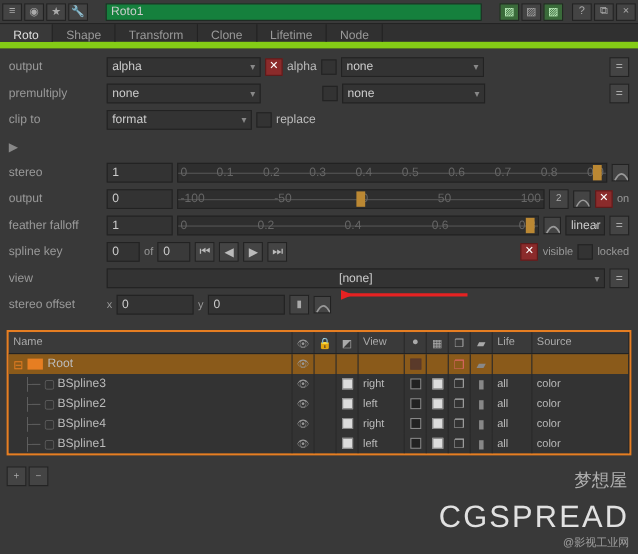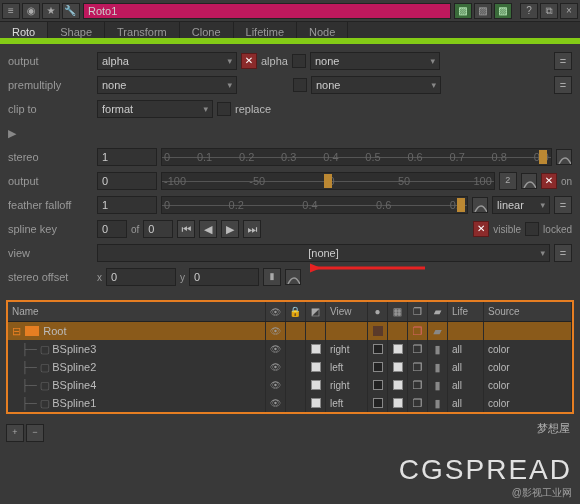--- a/index.html
+++ b/index.html
@@ -1,20 +1,20 @@
 <!DOCTYPE html>
 <html><head>
 <meta charset="utf-8">
 <style>
 *{box-sizing:border-box;margin:0;padding:0;font-family:sans-serif;font-size:11px;user-select:none}
 body{background:#393939;color:#bbb;width:580px;height:504px;overflow:hidden;position:relative}
 .toolbar{display:flex;align-items:center;height:22px;background:#3a3a3a;border-bottom:1px solid #222;padding:0 2px;gap:2px}
 .tb-btn{width:18px;height:16px;background:#444;border:1px solid #222;display:flex;align-items:center;justify-content:center;font-size:10px;color:#aaa}
 .tb-sep{width:4px}
-.node-name{flex:1;height:16px;background:#be185d;border:1px solid #222;padding:0 4px;line-height:14px;color:#ccc;margin:0 1px}
+.node-name{flex:1;height:16px;background:#15803d;border:1px solid #222;padding:0 4px;line-height:14px;color:#ccc;margin:0 14px}
 .tb-green{background:#3a6b3a;color:#cfc}
 .tabs{display:flex;height:22px;background:#303030;border-bottom:6px solid #84cc16}
 .tab{padding:4px 12px;color:#999;border-right:1px solid #222}
 .tab.active{background:#393939;color:#ddd}
 .panel{padding:4px 8px}
 .row{display:flex;align-items:center;height:22px;margin:2px 0;gap:4px}
 .lbl{text-align:left;color:#999;padding-right:4px}
 .w90{width:85px;min-width:85px}
 .dd{height:18px;background:#333;border:1px solid #222;padding:0 4px;line-height:16px;color:#ccc;display:flex;align-items:center;position:relative}
 .dd::after{content:"▾";position:absolute;right:4px;font-size:9px;color:#888}
@@ -44,21 +44,21 @@
 .expand{color:#e67e22;margin-right:4px}
 .folder{width:14px;height:10px;background:#e67e22;margin-right:4px}
 .branch{color:#666;margin-right:2px}
 .eye{color:#999;font-size:9px}
 .sq{width:10px;height:10px;border:1px solid #888}
 .sq.on{background:#ddd}
 .sq.c1{background:#5a3a2a;border-color:#5a3a2a}
 .overlap{color:#d66}
 .blend{color:#888}
 .footer{display:flex;padding:4px 6px;gap:2px}
-.watermark1{position:absolute;right:10px;bottom:68px;color:rgba(255,255,255,0.6);font-size:11px}
+.watermark1{position:absolute;right:10px;bottom:56px;color:rgba(255,255,255,0.6);font-size:16px}
 .watermark2{position:absolute;right:8px;bottom:18px;color:rgba(255,255,255,0.85);font-size:28px;letter-spacing:2px;font-weight:300}
 .watermark3{position:absolute;right:8px;bottom:4px;color:rgba(255,255,255,0.5);font-size:10px}
 .arrow{position:absolute;left:310px;top:260px;pointer-events:none}
 svg.curve path{stroke:#999;stroke-width:1.5;fill:none}
 .wlabel{color:#999;font-size:10px}
 .key-btn{width:18px;height:18px;background:#444;border:1px solid #222;display:flex;align-items:center;justify-content:center}
 </style>
 </head>
 <body>
 
@@ -105,21 +105,21 @@
     <div style="width:16px"></div>
     <div style="width:28px"></div>
     <div class="chk"></div>
     <div class="dd" style="width:130px">none</div>
     <div style="flex:1"></div>
     <div class="eq">=</div>
   </div>
 
   <div class="row">
     <div class="lbl w90">clip to</div>
-    <div class="dd" style="width:116px">format</div>
+    <div class="dd" style="width:132px">format</div>
     <div class="chk"></div>
     <span>replace</span>
   </div>
 
   <div class="row">
     <span style="color:#888">▶</span>
   </div>
 
   <div class="row">
     <div class="lbl w90">stereo</div>
@@ -174,21 +174,21 @@
           <span>0.2</span>
           <span>0.4</span>
           <span>0.6</span>
           <span>0.8</span>
         </div>
       <div class="handle" style="left:98%"></div>
     </div>
     <div class="anim"><svg class="curve">
           <path d="M2 14 Q8 2 14 14"></path>
         </svg></div>
-    <div class="dd" style="width:58px">linear</div>
+    <div class="dd" style="width:36px">linear</div>
     <div class="eq">=</div>
   </div>
 
   <div class="row">
     <div class="lbl w90">spline key</div>
     <div class="inp" style="width:30px">0</div>
     <span class="wlabel">of</span>
     <div class="inp" style="width:30px;background:#3a3a3a">0</div>
     <div class="key-btn">⏮</div>
     <div class="key-btn">◀</div>

